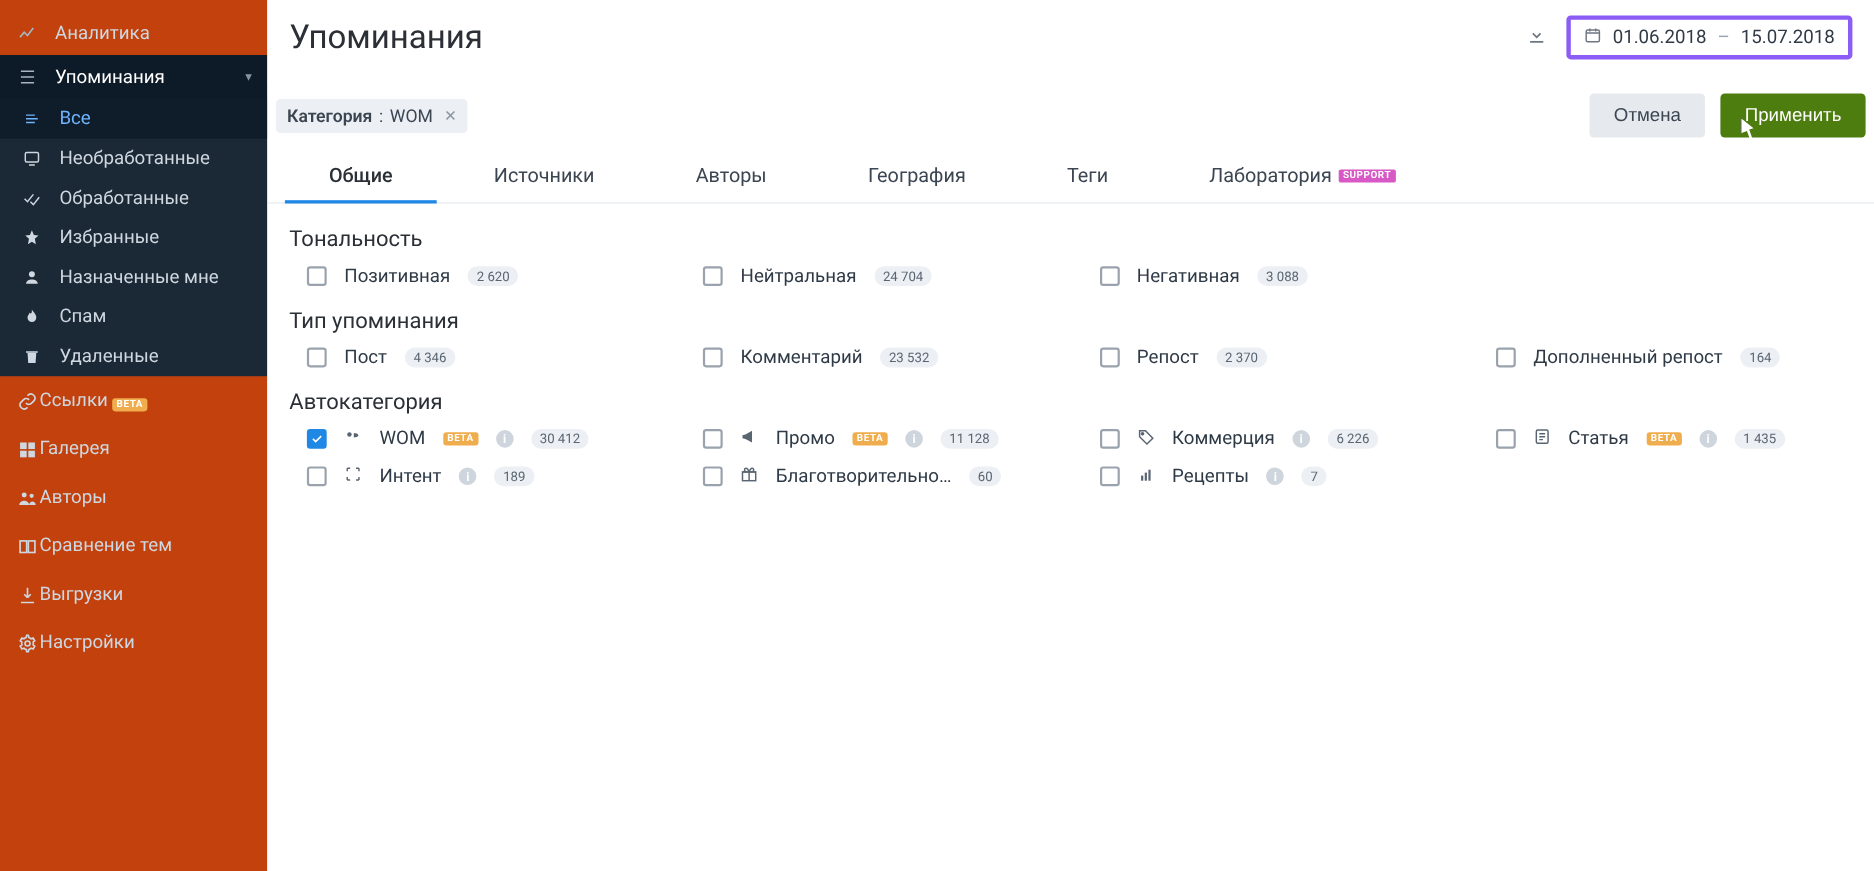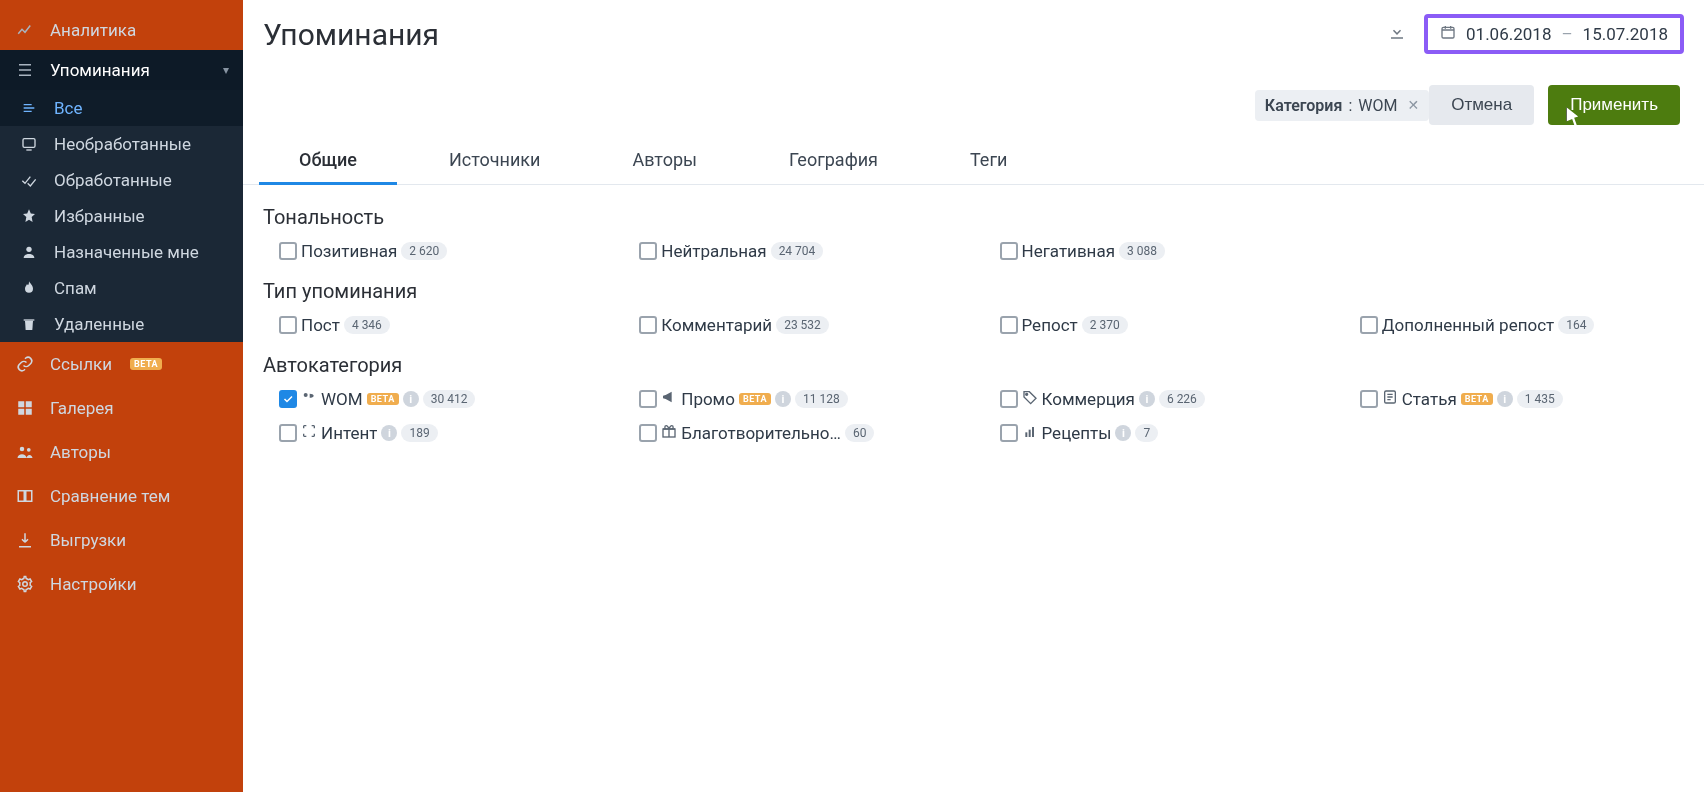--- a/index.html
+++ b/index.html
@@ -40,21 +40,21 @@
     cursor:pointer; color:#cfd7e0;
   }
   .sub-item.active { background:#0f1c29; color:#6fb4ff; }
   .sub-item .icn { width:22px; display:flex; justify-content:center; }
   .sub-item.active .icn{ color:#6fb4ff;}
   .side-item .badge-beta, .side-link .badge-beta{
     background:#f0ad4e; color:#fff; font-size:9px; font-weight:700;
     padding:1px 4px; border-radius:3px; margin-left:4px; letter-spacing:0.5px;
   }
   .side-link{
-    display:flex; align-items:center; gap:14px;
+    display:flex; align-items:flex-end; 
     padding: 12px 14px; cursor:pointer; color:#cfd7e0;
   }
   .side-link .icn{ width:22px; display:flex; justify-content:center;}
 
   
   .main { flex:1; display:flex; flex-direction:column; background:#fff; overflow:hidden;}
   .topbar{
     display:flex; align-items:center; justify-content:space-between;
     padding: 14px 20px 20px 20px; border-bottom:1px solid #fff;
   }
@@ -63,22 +63,22 @@
   .dl-btn{ color:#6e7782; font-size:18px; cursor:pointer; padding:4px;}
   .date-range{
     border:4px solid #8b5cf6; border-radius:4px; background:#fff;
     padding:6px 12px; display:flex; align-items:center; gap:10px; font-size:17px; color:#2f3a47;
   }
   .date-range .cal-icn{ color:#6e7782; font-size:15px;}
   .date-range .sep{ color:#9aa3ad;}
 
   
   .filter-row{
-    display:flex; align-items:center; justify-content:flex-end;
-    padding: 10px 24px;
+    display:flex; align-items:center; justify-content:space-between;
+    padding: 10px 8px;
   }
   .chip{
     background:#eceff3; border-radius:4px; padding:6px 10px;
     display:flex; align-items:center; gap:6px; font-size:16px; color:#3c4652;
   }
   .chip b{ font-weight:600;}
   .chip .x{ color:#8c96a2; cursor:pointer; font-size:14px; margin-left:4px;}
   .actions{ display:flex; gap:14px;}
   .btn{ border:none; border-radius:4px; padding:10px 22px; font-size:17px; cursor:pointer;}
   .btn-secondary{ background:#e6e9ee; color:#3c4652;}
@@ -112,21 +112,21 @@
   
   .content{ padding:20px 20px 0 20px; overflow:auto;}
   .section{ margin-bottom:18px;}
   .sect-title{ font-size:20px; color:#2b2f36; margin-bottom:12px;}
   .opt-grid{
     display:grid;
     grid-template-columns: repeat(4, 1fr);
     column-gap:20px; row-gap:14px;
   }
   .opt{
-    display:flex; align-items:center; gap:4px; font-size:17px; cursor:pointer;padding-left:16px;
+    display:flex; align-items:center; gap:16px; font-size:17px; cursor:pointer;padding-left:16px;
   }
   .cb{
     width:18px; height:18px; border:2px solid #9aa3ad; border-radius:3px; flex-shrink:0;
     display:flex; align-items:center; justify-content:center;
   }
   .cb.checked{ background:#1f88e5; border-color:#1f88e5;}
   .cb.checked svg{ stroke:#fff;}
   .opt .count{
     background:#eceff3; color:#5a6572; border-radius:10px; padding:2px 8px;
     font-size:12px; white-space:nowrap;
@@ -338,20 +338,24 @@
       </div>
     <div class="tab">
         <span>Авторы</span>
       </div>
     <div class="tab">
         <span>География</span>
       </div>
     <div class="tab">
         <span>Теги</span>
       </div>
+    <div class="tab">
+      <span>Лаборатория</span>
+      <span class="support-badge">SUPPORT</span>
+    </div>
   </div>
 
   <div class="content">
 
     <div class="section">
       <div class="sect-title">Тональность</div>
       <div class="opt-grid">
         <label class="opt">
           <span class="cb"></span>
           <span class="opt-label">Позитивная</span>

